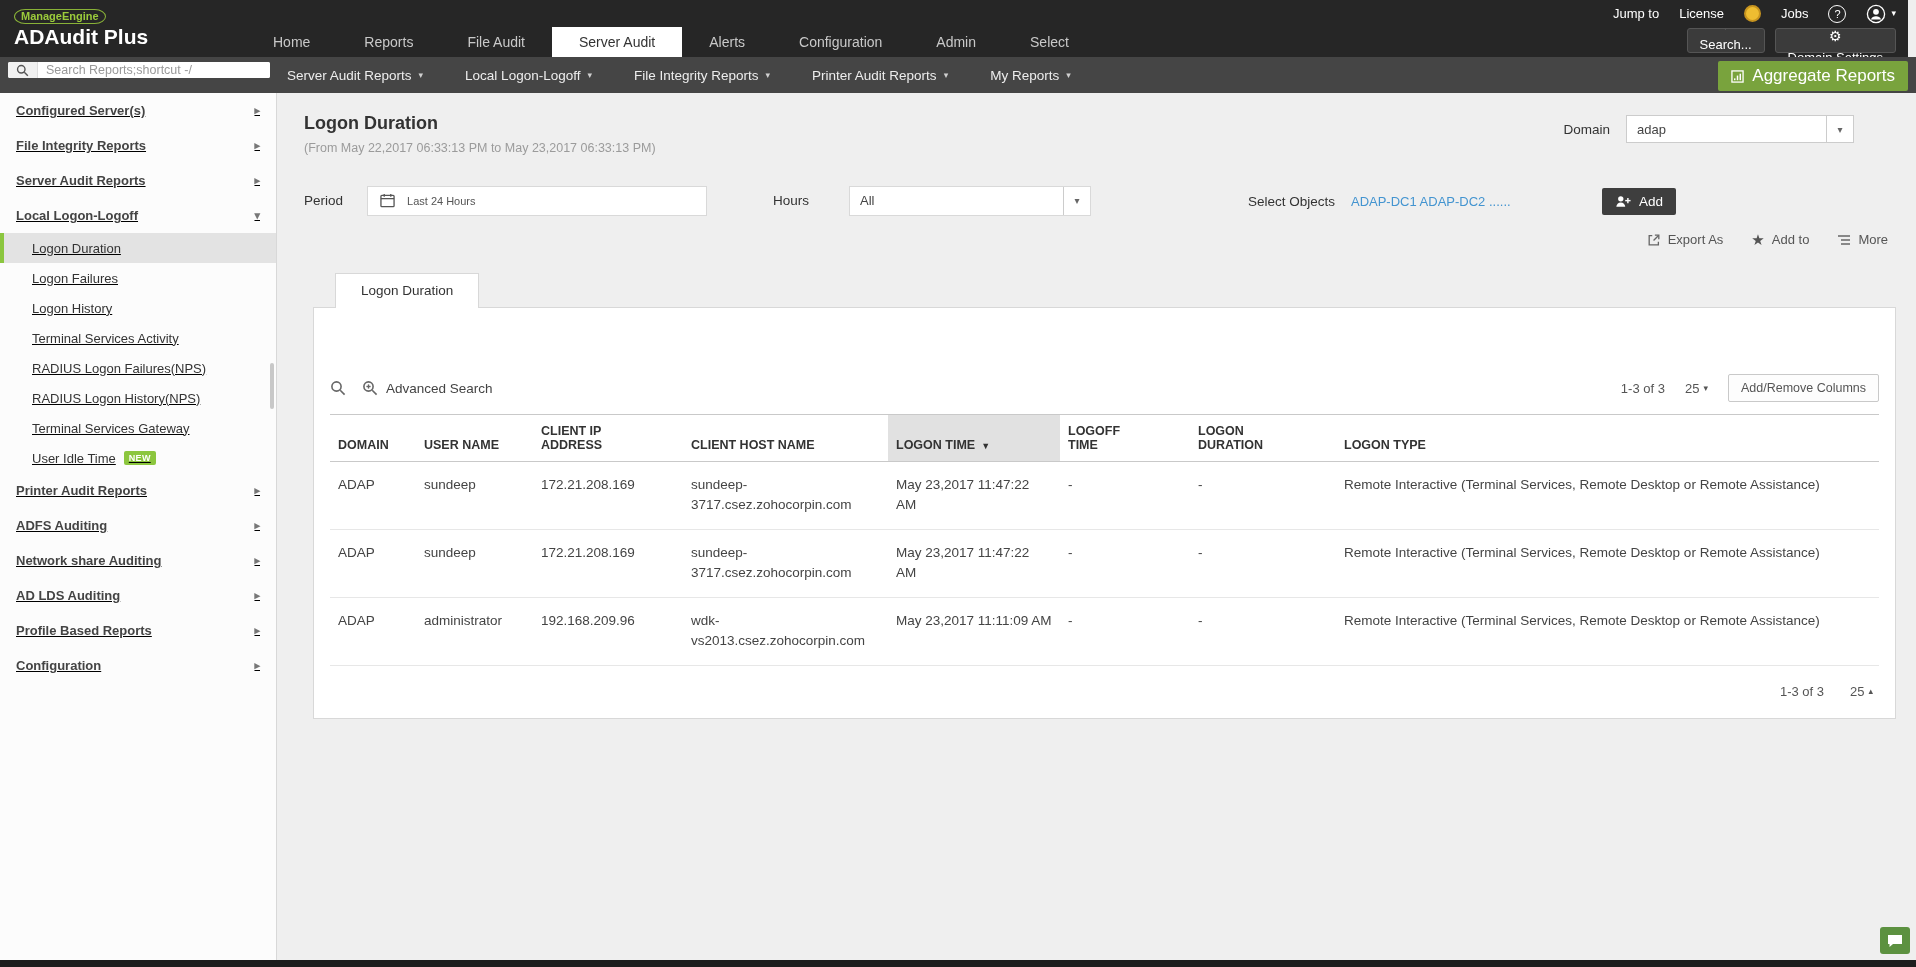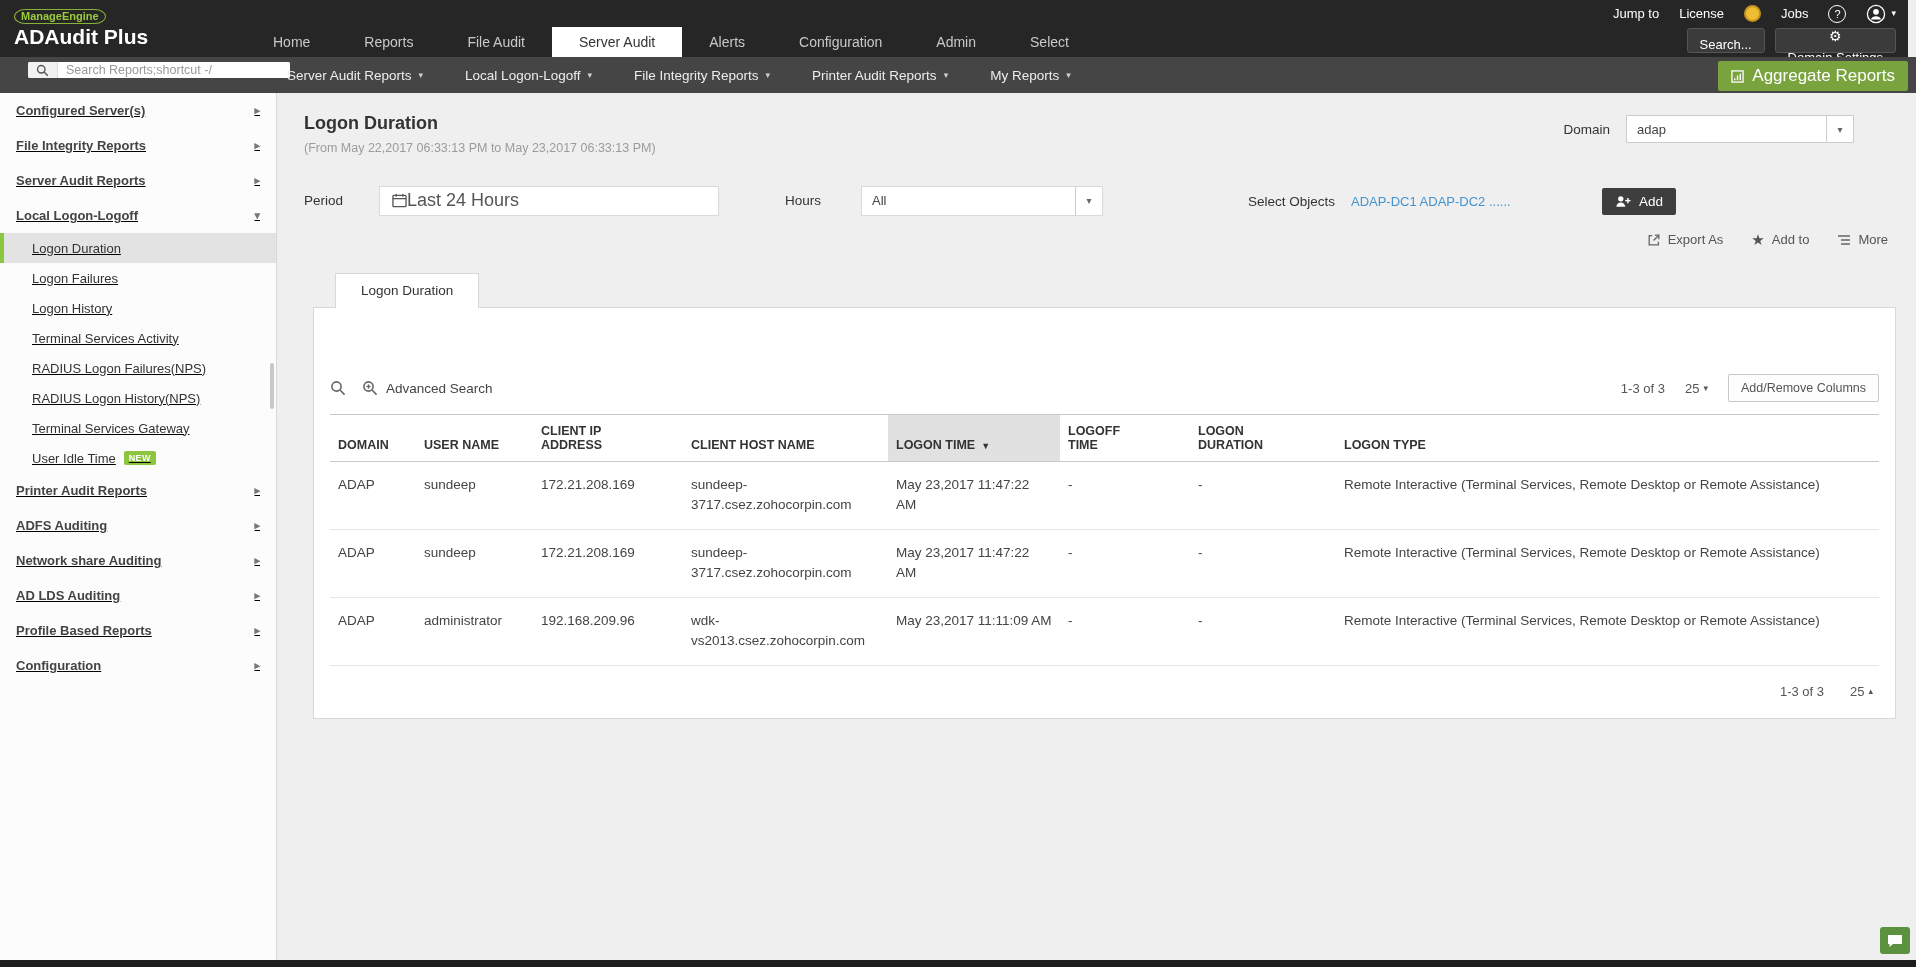--- a/index.html
+++ b/index.html
@@ -26,21 +26,21 @@
   .caret { font-size:9px; line-height:1; }
   .caret-d::after { content:"▾"; }
   .caret-u::after { content:"▴"; }
 
   .top-buttons { position:absolute; right:12px; bottom:4px; display:flex; gap:10px; }
   .tb-btn { height:25px; background:#3b3b3b; border:1px solid #555; border-radius:3px; color:#fff; font-size:13px;
             display:flex; align-items:center; gap:7px; padding:0 12px; cursor:pointer; white-space:nowrap;flex-direction:column; }
 
   
   .subbar { position:absolute; top:57px; left:0; right:0; height:36px; background:#454545; }
-  .sub-search { position:absolute; left:8px; top:5px; width:262px; height:16px; display:flex; background:#fff; border-radius:2px; overflow:hidden;margin-left:20px; }
+  .sub-search { position:absolute; left:8px; top:5px; width:262px; height:16px; display:flex; background:#fff; border-radius:2px; overflow:hidden; }
   .search-icon-box { width:30px; background:#f1f1f1; border-right:1px solid #ddd; display:flex; align-items:center; justify-content:center; color:#555; cursor:pointer; }
   .sub-search input { flex:1; border:none; outline:none; font-size:12.5px; padding:0 8px; color:#555; }
   .sub-search input::placeholder { color:#999; }
 
   .sub-menus { position:absolute; left:287px; top:0; height:36px; display:flex; align-items:center; }
   .sub-menu { padding:0 21px; color:#ededed; font-size:13.5px; display:flex; align-items:center; gap:7px; cursor:pointer; white-space:nowrap; }
   .sub-menu:first-child { padding-left:0; }
   .sub-menu .caret { color:#cfcfcf; }
 
   .aggregate-btn { position:absolute; right:8px; top:4px; height:30px; background:#79a33d; color:#fff; font-size:17px;
@@ -65,22 +65,22 @@
 
   .domain-box { position:absolute; top:22px; right:62px; display:flex; align-items:center; gap:16px; }
   .flt-label { font-size:13.5px; color:#333; white-space:nowrap; }
   .select-box { position:relative; width:228px; height:28px; background:#fff; border:1px solid #ccc; font-size:13px; color:#444;
                 display:flex; align-items:center; padding:0 34px 0 10px; cursor:pointer; }
   .select-box .caret-cell { position:absolute; right:0; top:0; bottom:0; width:27px; border-left:1px solid #ccc;
                 display:flex; align-items:center; justify-content:center; color:#666; font-size:10px; }
   .select-box.hours { width:242px; height:30px; border-color:#d9d9d9; }
 
   .filter-row { position:relative; margin-top:30px; padding-left:26px; height:31px; display:flex; align-items:center; }
-  .period-field { margin-left:36px; width:340px; height:30px; background:#fff; border:1px solid #d9d9d9;
-                  display:flex; align-items:center; gap:0; padding:0 12px; font-size:18px; color:#555; cursor:pointer; }
+  .period-field { margin-left:24px; width:340px; height:30px; background:#fff; border:1px solid #d9d9d9;
+                  display:flex; align-items:center; gap:12px; padding:0 12px; font-size:11px; color:#555; cursor:pointer; }
   .hours-label { margin-left:66px; }
   .hours-sel { margin-left:40px; }
   .select-objects { position:absolute; right:240px; top:1px; height:30px; display:flex; align-items:center; gap:16px; }
   .so-value { font-size:13px; color:#4394d0; cursor:pointer; min-width:235px; }
   .add-btn { height:27px; background:#3e3e3e; border-radius:2px; color:#fff; font-size:13.5px;
              display:flex; align-items:center; gap:8px; padding:0 13px; cursor:pointer; border:none; }
 
   .actions-row { display:flex; justify-content:flex-end; align-items:center; gap:28px; padding:16px 28px 0; }
   .action { display:flex; align-items:center; gap:7px; font-size:13px; color:#555; cursor:pointer; }
   .action .ico { display:flex; color:#666; }

